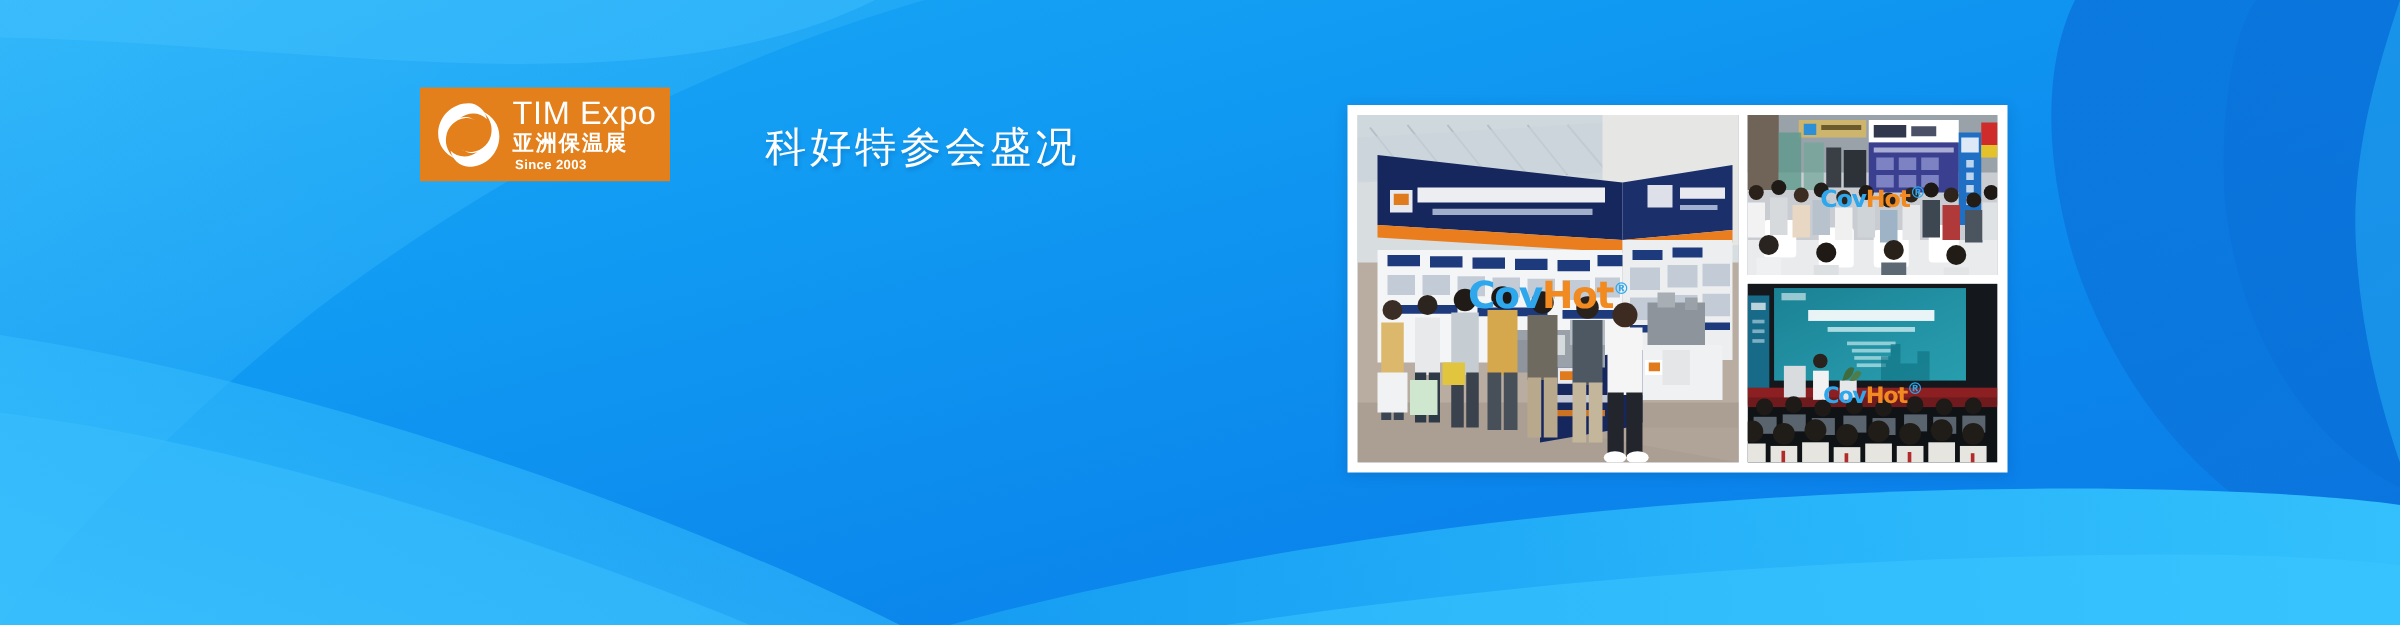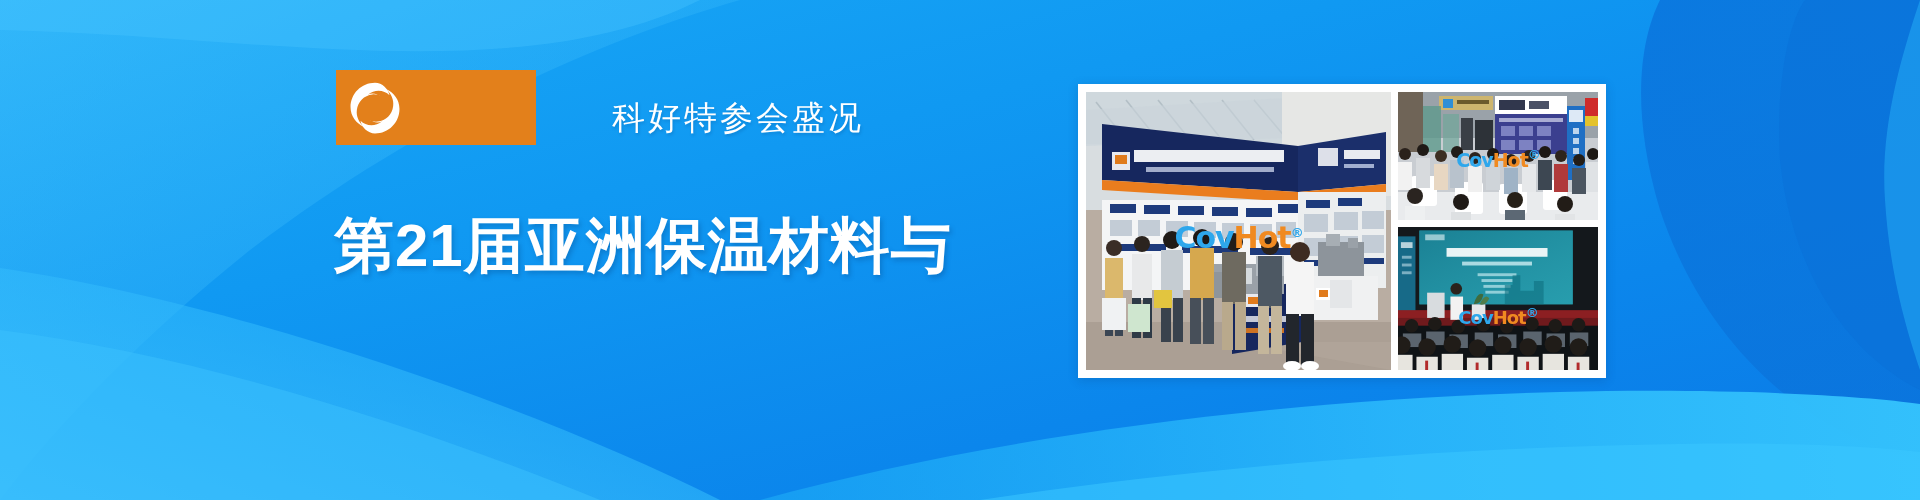--- a/index.html
+++ b/index.html
@@ -183,26 +183,30 @@
         <path d="M32 4 C17 4 5 16 5 31 C5 41 11 49 20 53 C14 48 11 41 12 34
                  C13 25 20 18 29 17 C33 16.6 36 17.6 38 19.4
                  C34 16 28.5 15 24 17.4 C32 11 42 12 48 18
                  C47 11 40 4 32 4 Z" fill="#ffffff"></path>
         <path d="M32 60 C47 60 59 48 59 33 C59 23 53 15 44 11
                  C50 16 53 23 52 30 C51 39 44 46 35 47
                  C31 47.4 28 46.4 26 44.6
                  C30 48 35.5 49 40 46.6 C32 53 22 52 16 46
                  C17 53 24 60 32 60 Z" fill="#ffffff"></path>
       </svg>
+      <div class="logo-text">
+        <div class="logo-title">TIM Expo</div>
+        <div class="logo-sub">亚洲保温展</div>
+        <div class="logo-since">Since 2003</div>
+      </div>
     </div>
 
     <div class="subtitle">科好特参会盛况</div>
 
     <div class="headline">
-      <span class="ln">第21届亚洲保温材料与</span>
     </div>
   </div>
 
   <div class="collage">
 
     <div class="col-left">
       <div class="photo">
         <svg viewBox="0 0 305 278" preserveAspectRatio="xMidYMid slice">
 
           <rect x="0" y="0" width="305" height="120" fill="#d8dde0"></rect>

